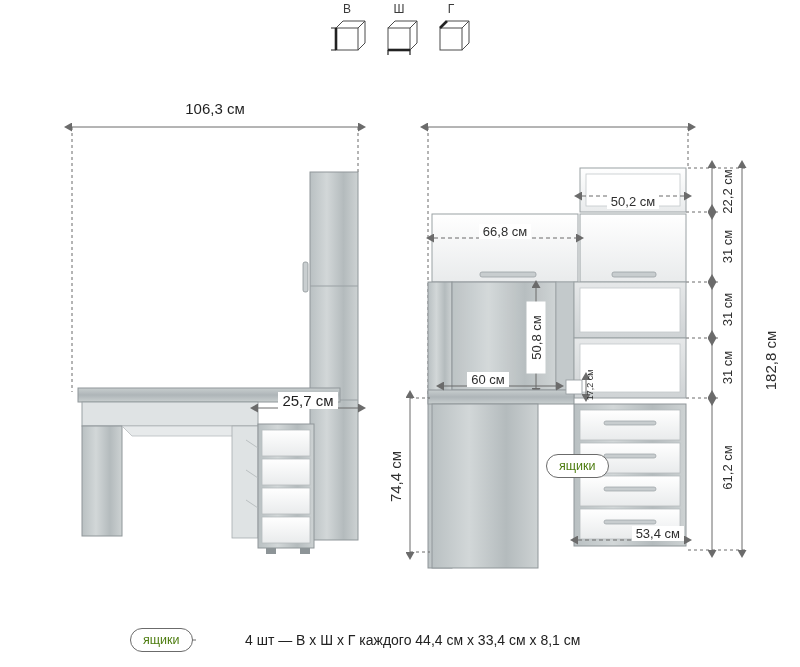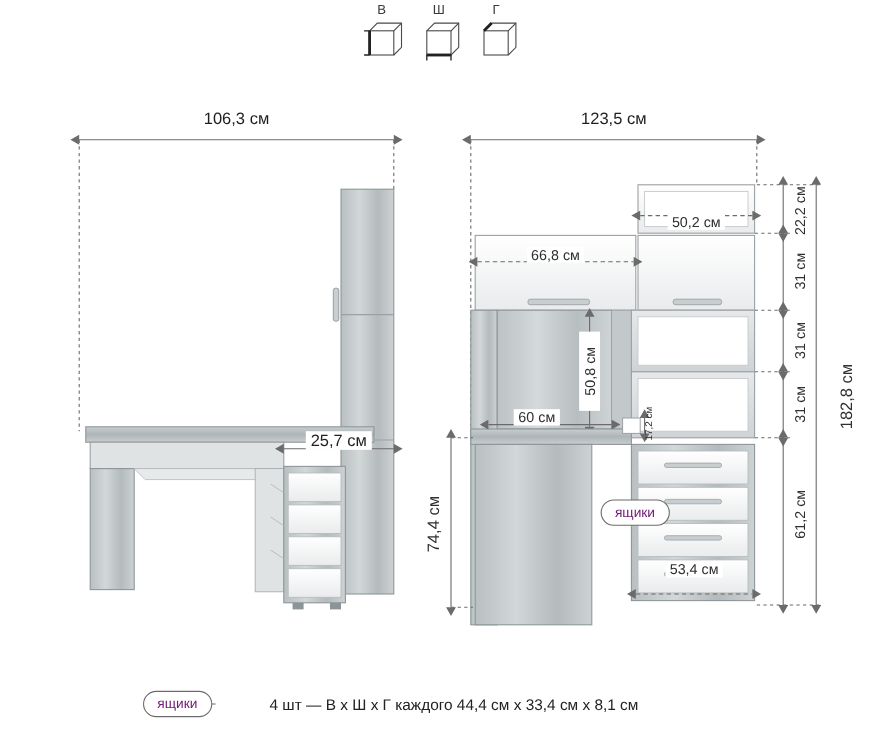--- a/index.html
+++ b/index.html
@@ -48,21 +48,21 @@
     transform-origin: 50% 50%;
   }
   .rot90 { transform: rotate(-90deg); }
 
   
   .pill {
     border: 1.4px solid #6b6b6b;
     border-radius: 14px;
     background: #ffffff;
     font-size: 12.5px;
-    color: #701a75;
+    color: #4d7c0f;
     padding: 4px 12px;
     white-space: nowrap;
     text-align: center;
   }
   .footnote {
     font-size: 14px;
     color: #222;
     white-space: nowrap;
     margin-left: 17px;
   }
@@ -285,37 +285,34 @@
   </div>
 
   <div class="abs dim-big" style="left:0; top:100px; width:430px; text-align:center;">
     <span class="chip">106,3 см</span>
   </div>
 
   <div class="abs dim-big" style="left:258px; top:392px; width:100px; text-align:center;">
     <span class="chip">25,7 см</span>
   </div>
 
-  <div class="abs dim-big" style="left:428px; top:100px; width:260px; text-align:center;">
-    <span class="chip">123,5 см</span>
-  </div>
 
   <div class="abs dim" style="left:583px; top:182px; width:100px; text-align:center;margin-top:12px;">
     <span class="chip">50,2 см</span>
   </div>
 
   <div class="abs dim" style="left:435px; top:224px; width:140px; text-align:center;">
     <span class="chip">66,8 см</span>
   </div>
 
   <div class="abs dim" style="left:432px; top:372px; width:112px; text-align:center;">
     <span class="chip">60 см</span>
   </div>
 
-  <div class="abs dim" style="left:578px; top:510px; width:106px; text-align:center;">
+  <div class="abs dim" style="left:578px; top:526px; width:106px; text-align:right;">
     <span class="chip">53,4 см</span>
   </div>
 
   <div class="abs" style="left:506px; top:300px; width:60px; height:76px;">
     <div class="dim-v rot90 chip-v" style="position:absolute; left:-6px; top:28px; width:72px; text-align:center;">50,8 см</div>
   </div>
 
   <div class="abs" style="left:572px; top:372px; width:36px; height:30px;">
     <div class="dim-v rot90" style="position:absolute; left:-2px; top:8px; width:40px; text-align:center; font-size:9px;">17,2 см</div>
   </div>

